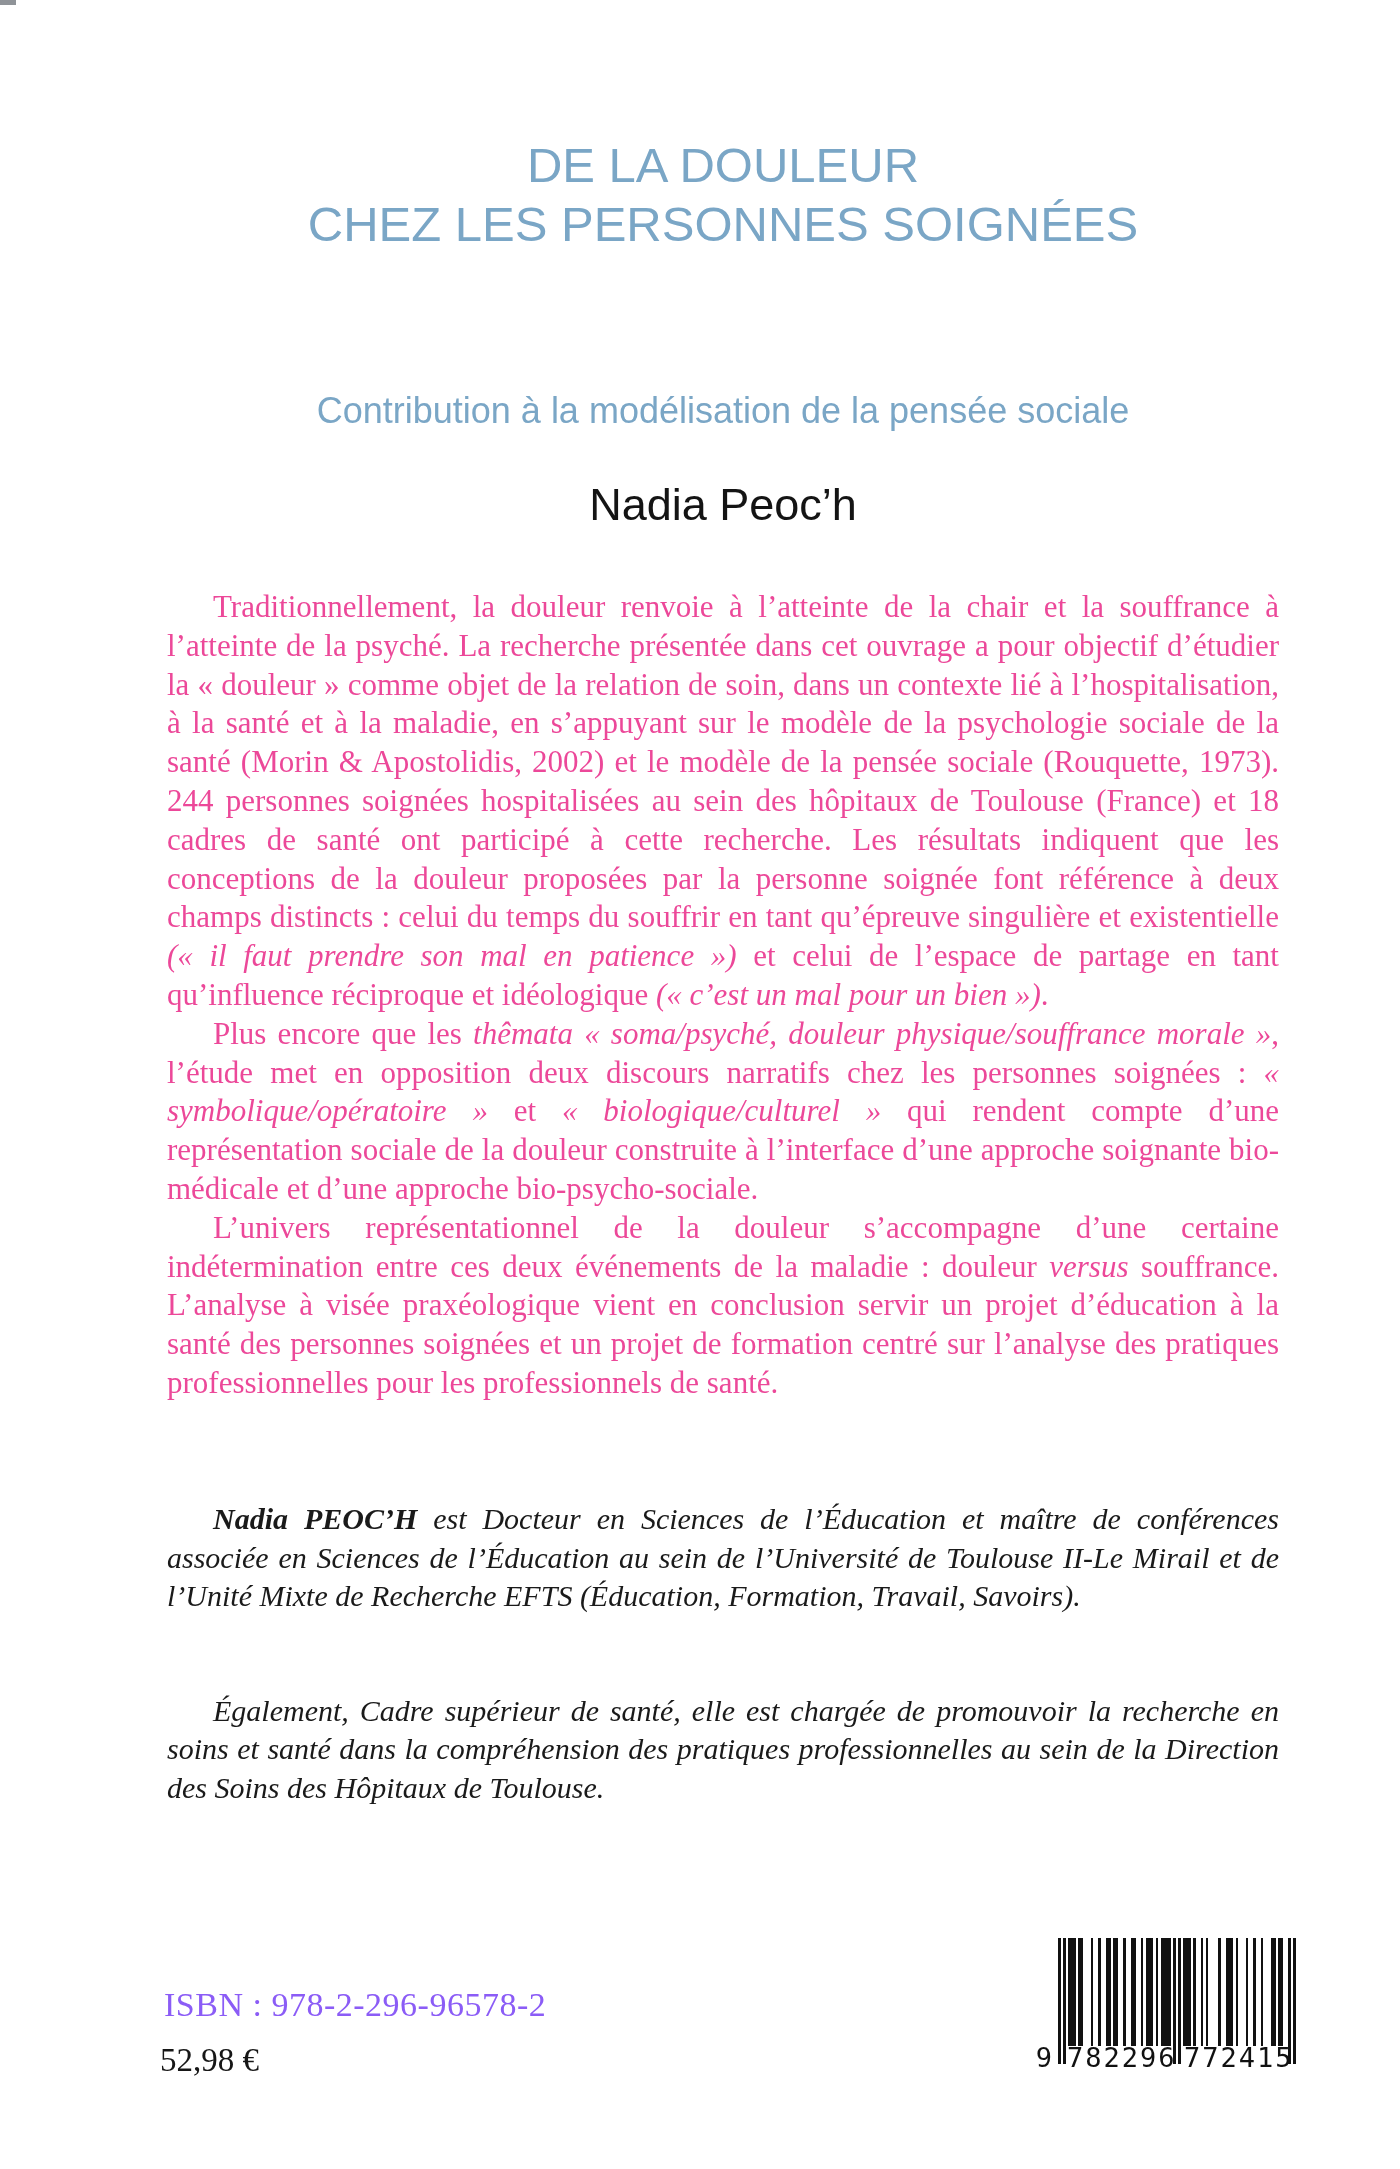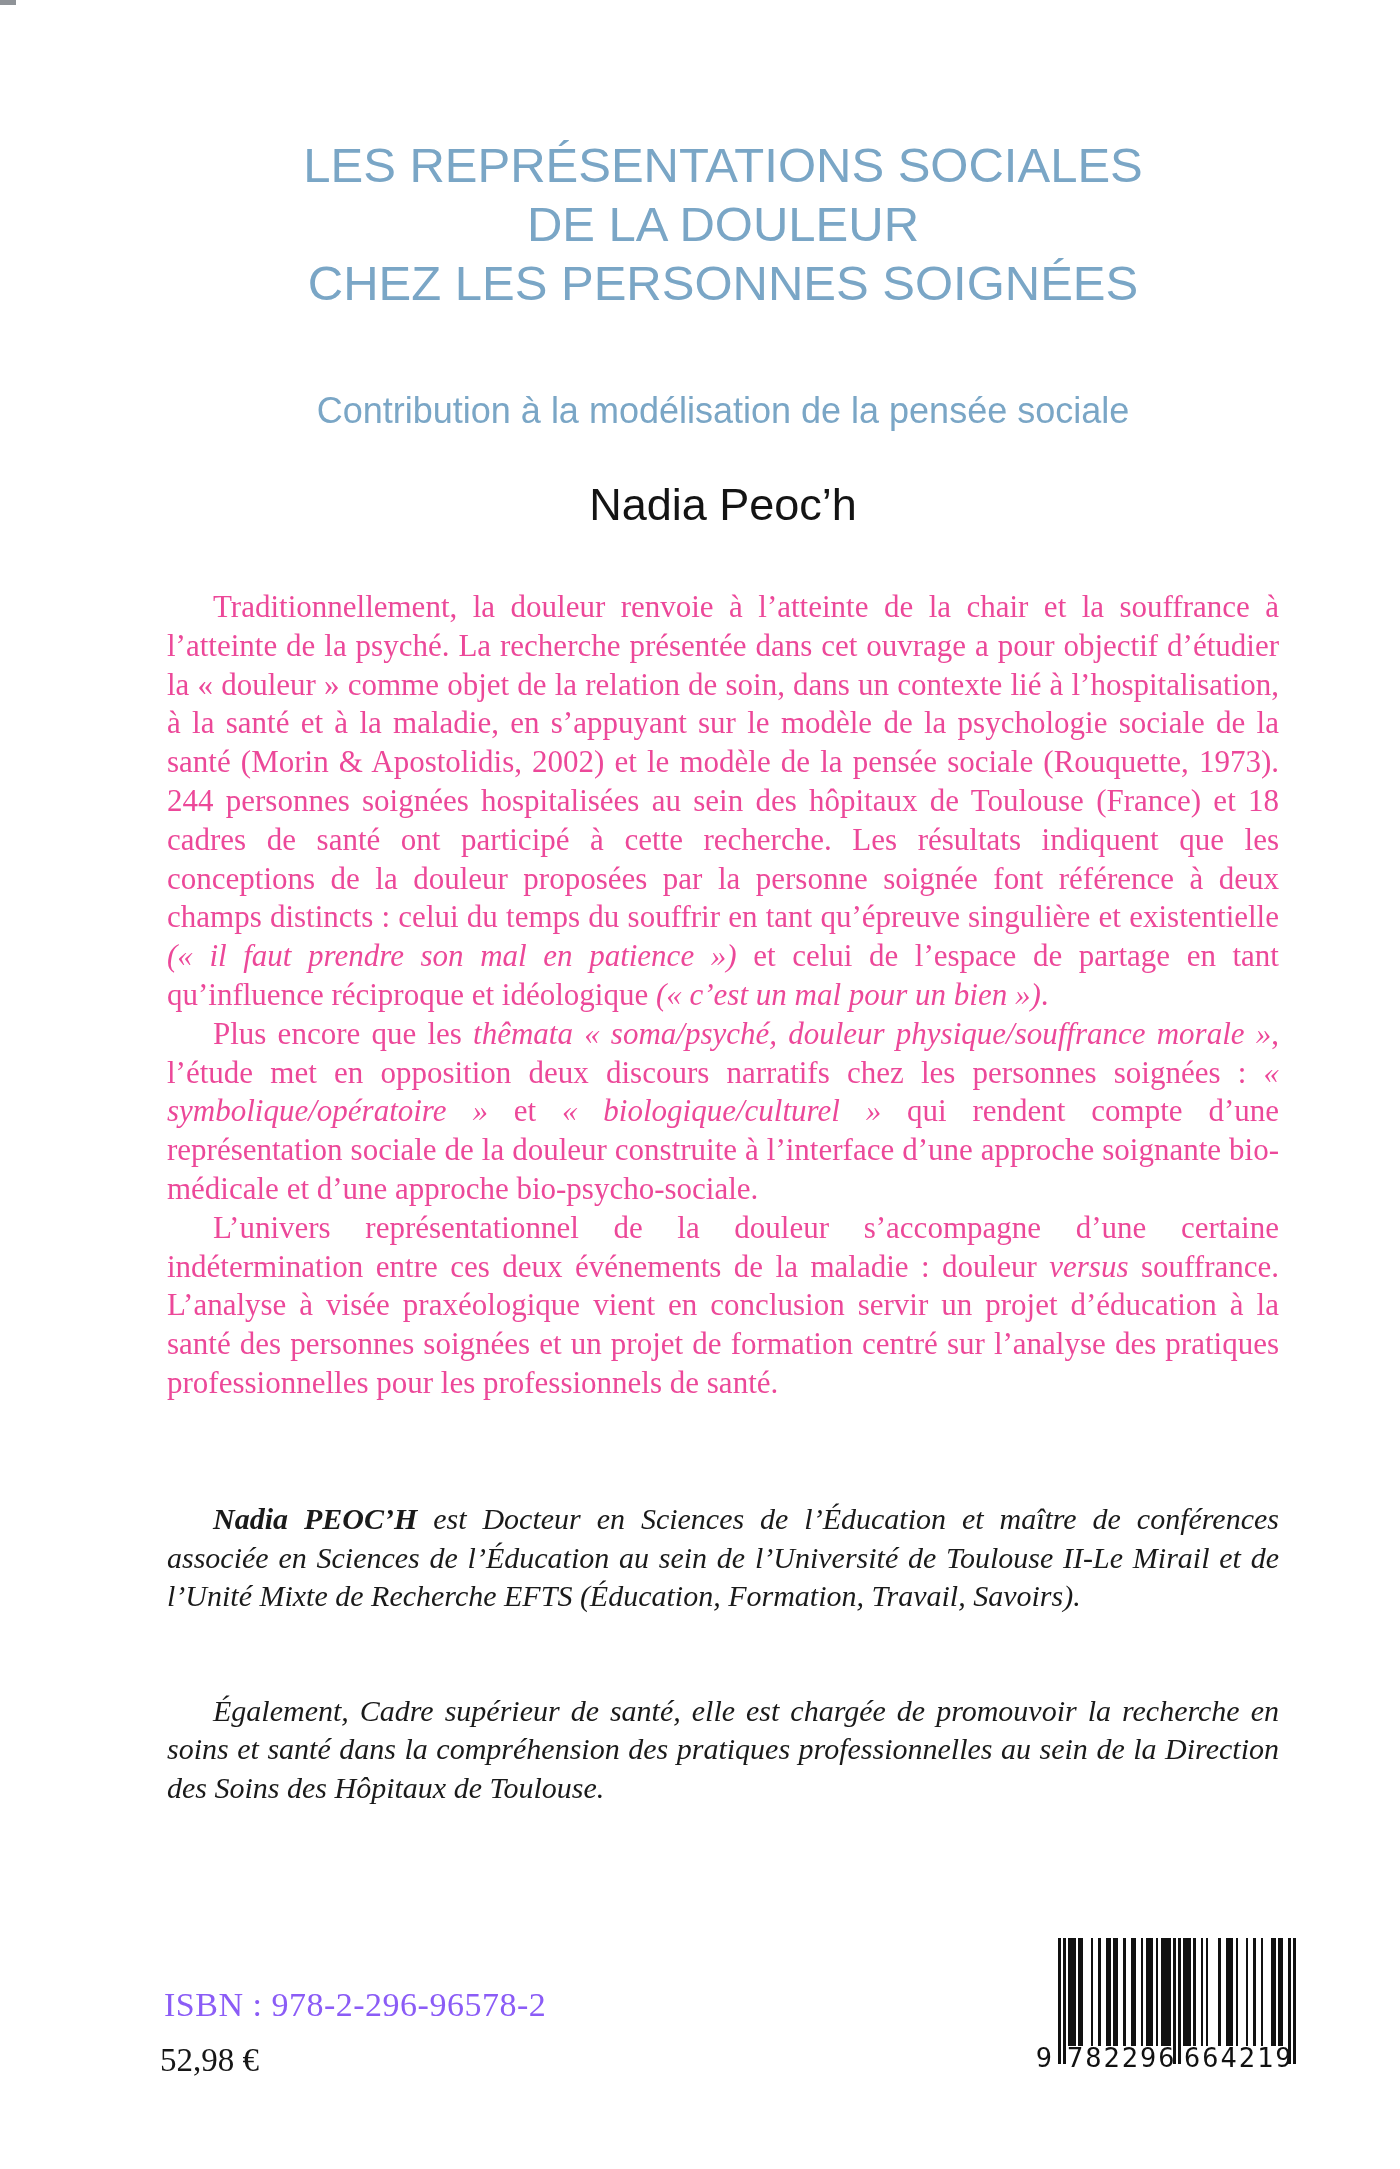--- a/index.html
+++ b/index.html
@@ -82,21 +82,20 @@
   .bc-right{left:126px;width:102px;letter-spacing:2px;}
 </style>
 </head>
 <body>
 
 <div class="page">
 
   <div class="scan-artifact"></div>
 
   <div class="title-block" style="color: rgb(122, 166, 198);">
-    <div>LES REPRÉSENTATIONS SOCIALES</div>
     <div>DE LA DOULEUR</div>
     <div>CHEZ LES PERSONNES SOIGNÉES</div>
   </div>
 
   <div class="subtitle" style="color: rgb(122, 166, 198);">Contribution à la modélisation de la pensée sociale</div>
 
   <div class="author">Nadia Peoc’h</div>
 
   <div class="body-text">
     <p><span>Traditionnellement, la douleur renvoie à l’atteinte de la chair et la souffrance à l’atteinte de la psyché. La recherche présentée dans cet ouvrage a pour objectif d’étudier la « douleur » comme objet de la relation de soin, dans un contexte lié à l’hospitalisation, à la santé et à la maladie, en s’appuyant sur le modèle de la psychologie sociale de la santé (Morin &amp; Apostolidis, 2002) et le modèle de la pensée sociale (Rouquette, 1973). 244 personnes soignées hospitalisées au sein des hôpitaux de Toulouse (France) et 18 cadres de santé ont participé à cette recherche. Les résultats indiquent que les conceptions de la douleur proposées par la personne soignée font référence à deux champs distincts : celui du temps du souffrir en tant qu’épreuve singulière et existentielle </span><span class="it">(« il faut prendre son mal en patience »)</span><span> et celui de l’espace de partage en tant qu’influence réciproque et idéologique </span><span class="it">(« c’est un mal pour un bien »)</span><span>.</span></p>
@@ -108,21 +107,21 @@
     <p><span class="b">Nadia PEOC’H</span><span> est Docteur en Sciences de l’Éducation et maître de conférences associée en Sciences de l’Éducation au sein de l’Université de Toulouse II-Le Mirail et de l’Unité Mixte de Recherche EFTS (Éducation, Formation, Travail, Savoirs).</span></p>
     <p><span>Également, Cadre supérieur de santé, elle est chargée de promouvoir la recherche en soins et santé dans la compréhension des pratiques professionnelles au sein de la Direction des Soins des Hôpitaux de Toulouse.</span></p>
   </div>
 
   <div class="isbn-line">ISBN : 978-2-296-96578-2</div>
   <div class="price-line">52,98 €</div>
 
   <div class="barcode" id="barcode">
     <span class="bc-digit bc-first">9</span>
     <span class="bc-digit bc-left">782296</span>
-    <span class="bc-digit bc-right">664219</span>
+    <span class="bc-digit bc-right">772415</span>
   <div class="bar tall" style="left: 0px; width: 2.5px;"></div>
       <div class="bar tall" style="left: 5px; width: 2.5px;"></div>
       <div class="bar" style="left: 10px; width: 2.5px;"></div>
       <div class="bar" style="left: 12.5px; width: 2.5px;"></div>
       <div class="bar" style="left: 15px; width: 2.5px;"></div>
       <div class="bar" style="left: 20px; width: 2.5px;"></div>
       <div class="bar" style="left: 22.5px; width: 2.5px;"></div>
       <div class="bar" style="left: 32.5px; width: 2.5px;"></div>
       <div class="bar" style="left: 40px; width: 2.5px;"></div>
       <div class="bar" style="left: 47.5px; width: 2.5px;"></div>

